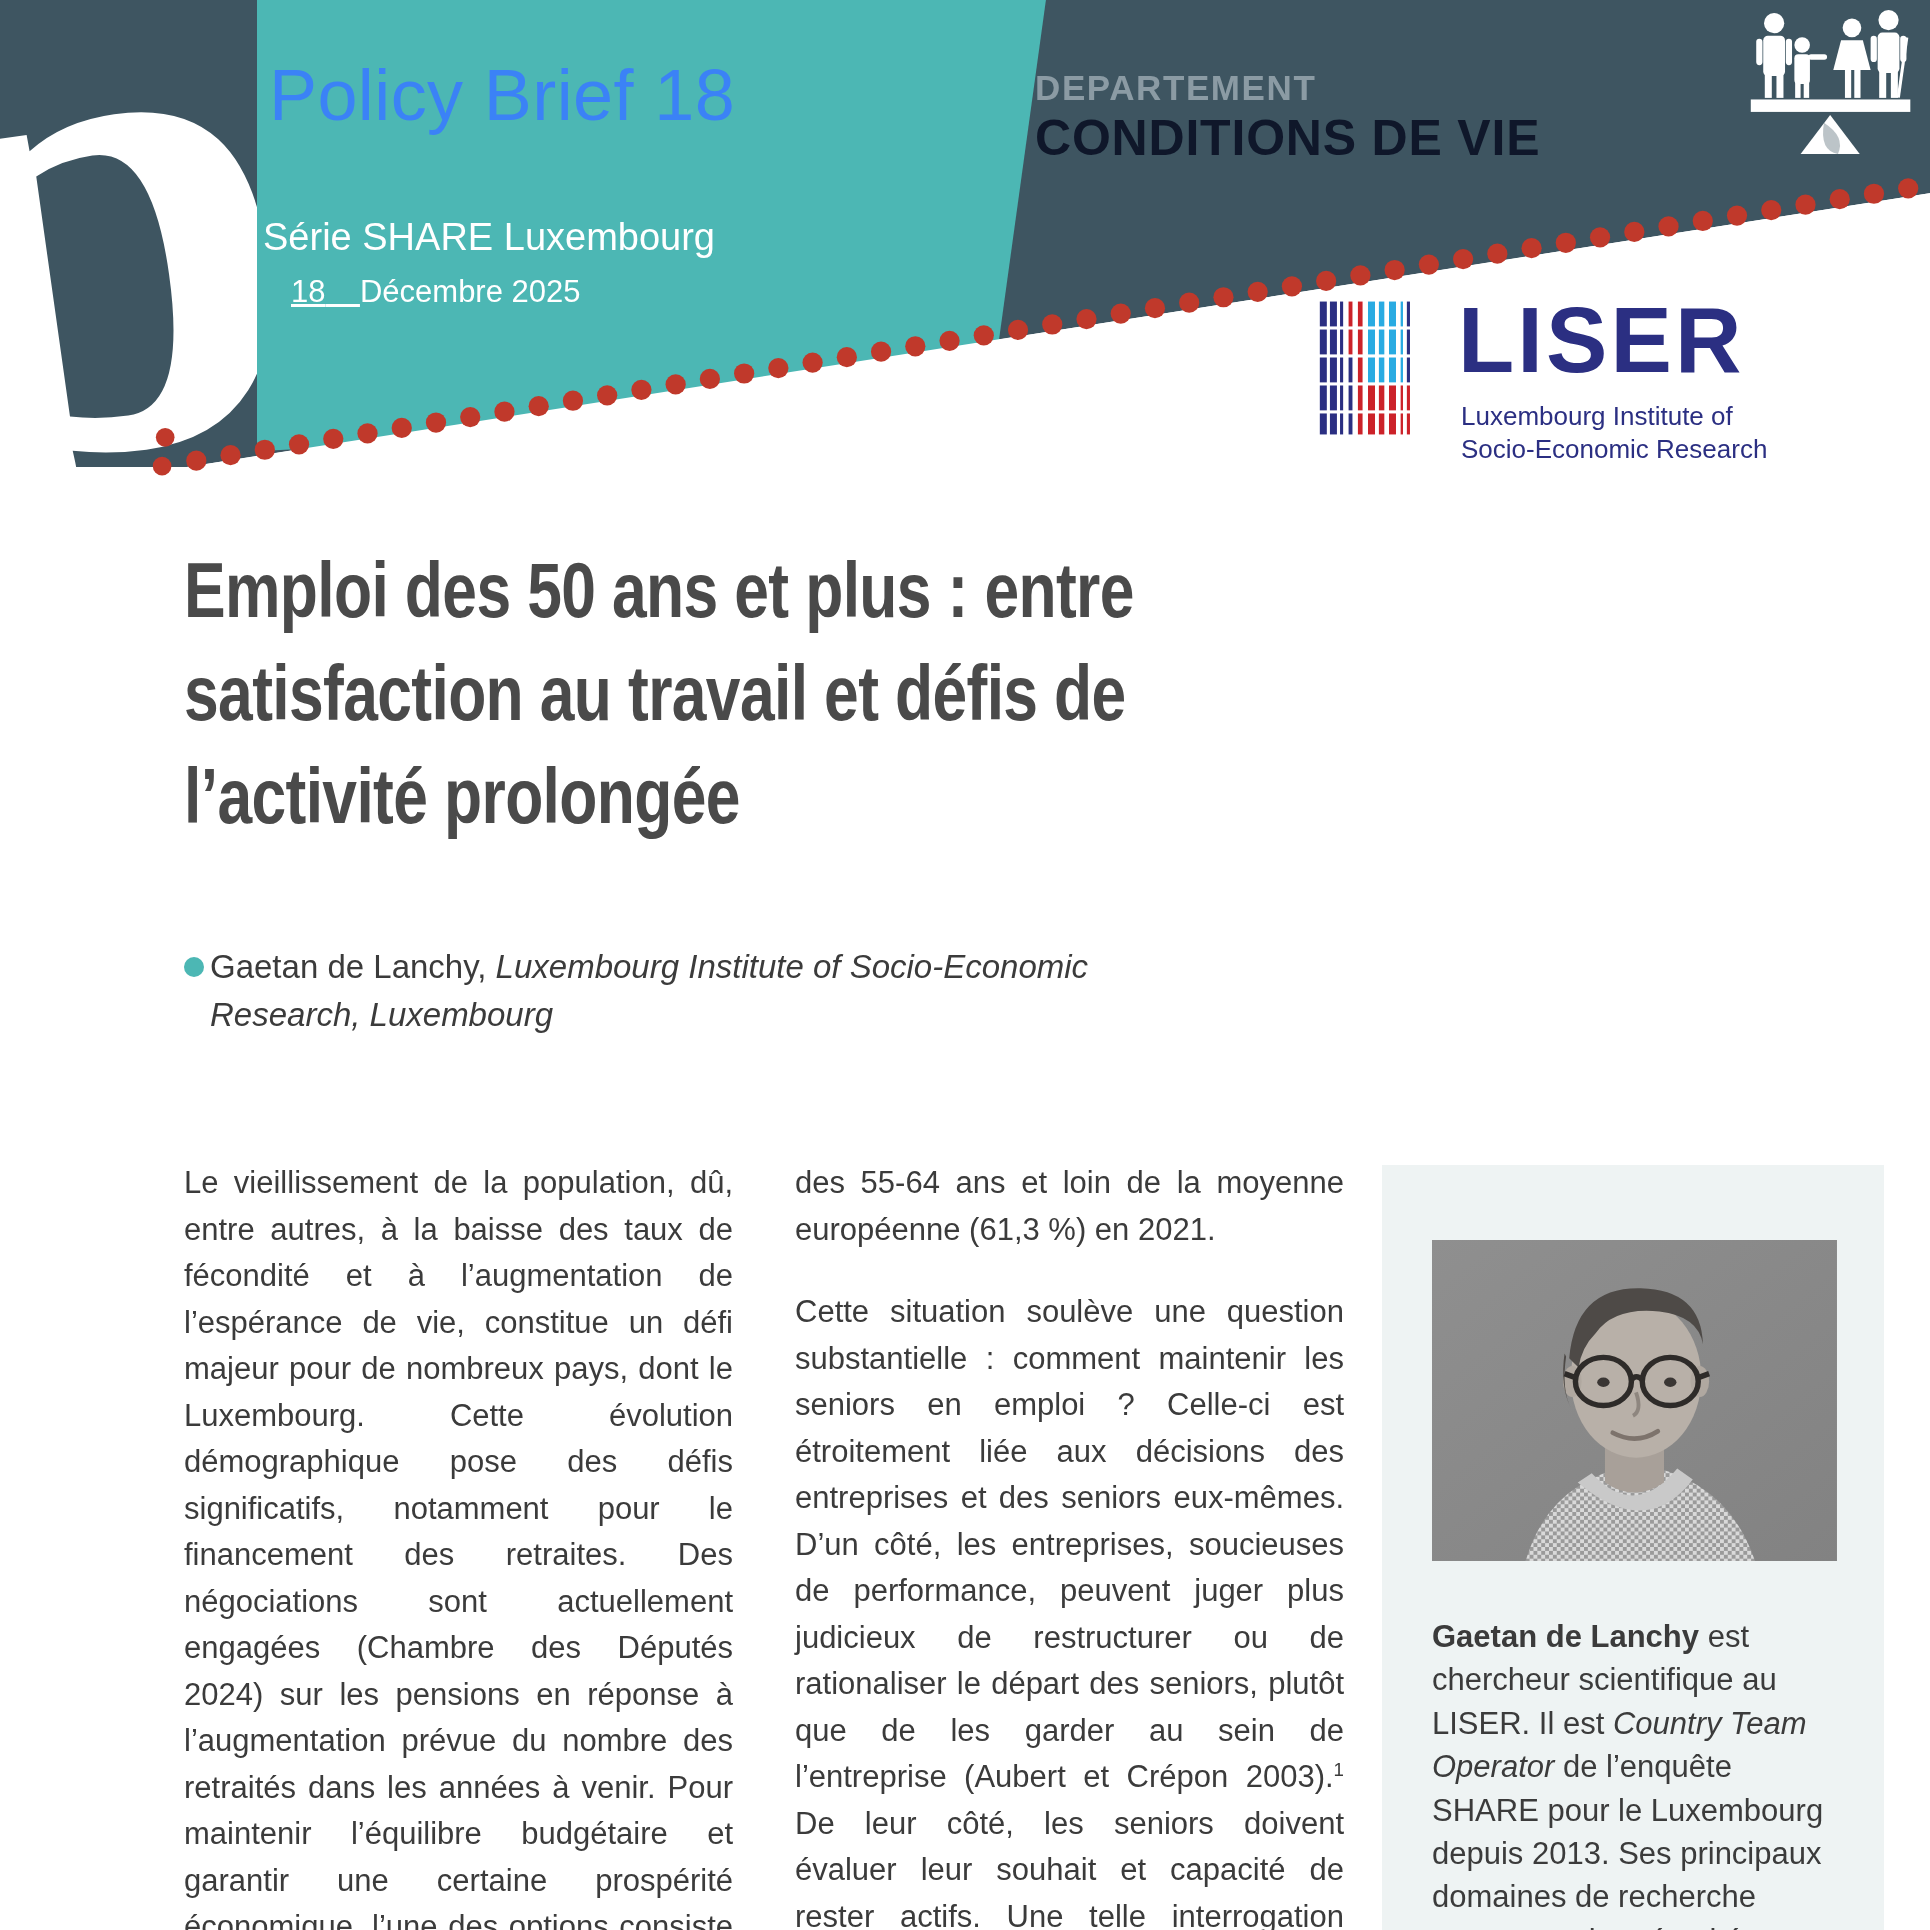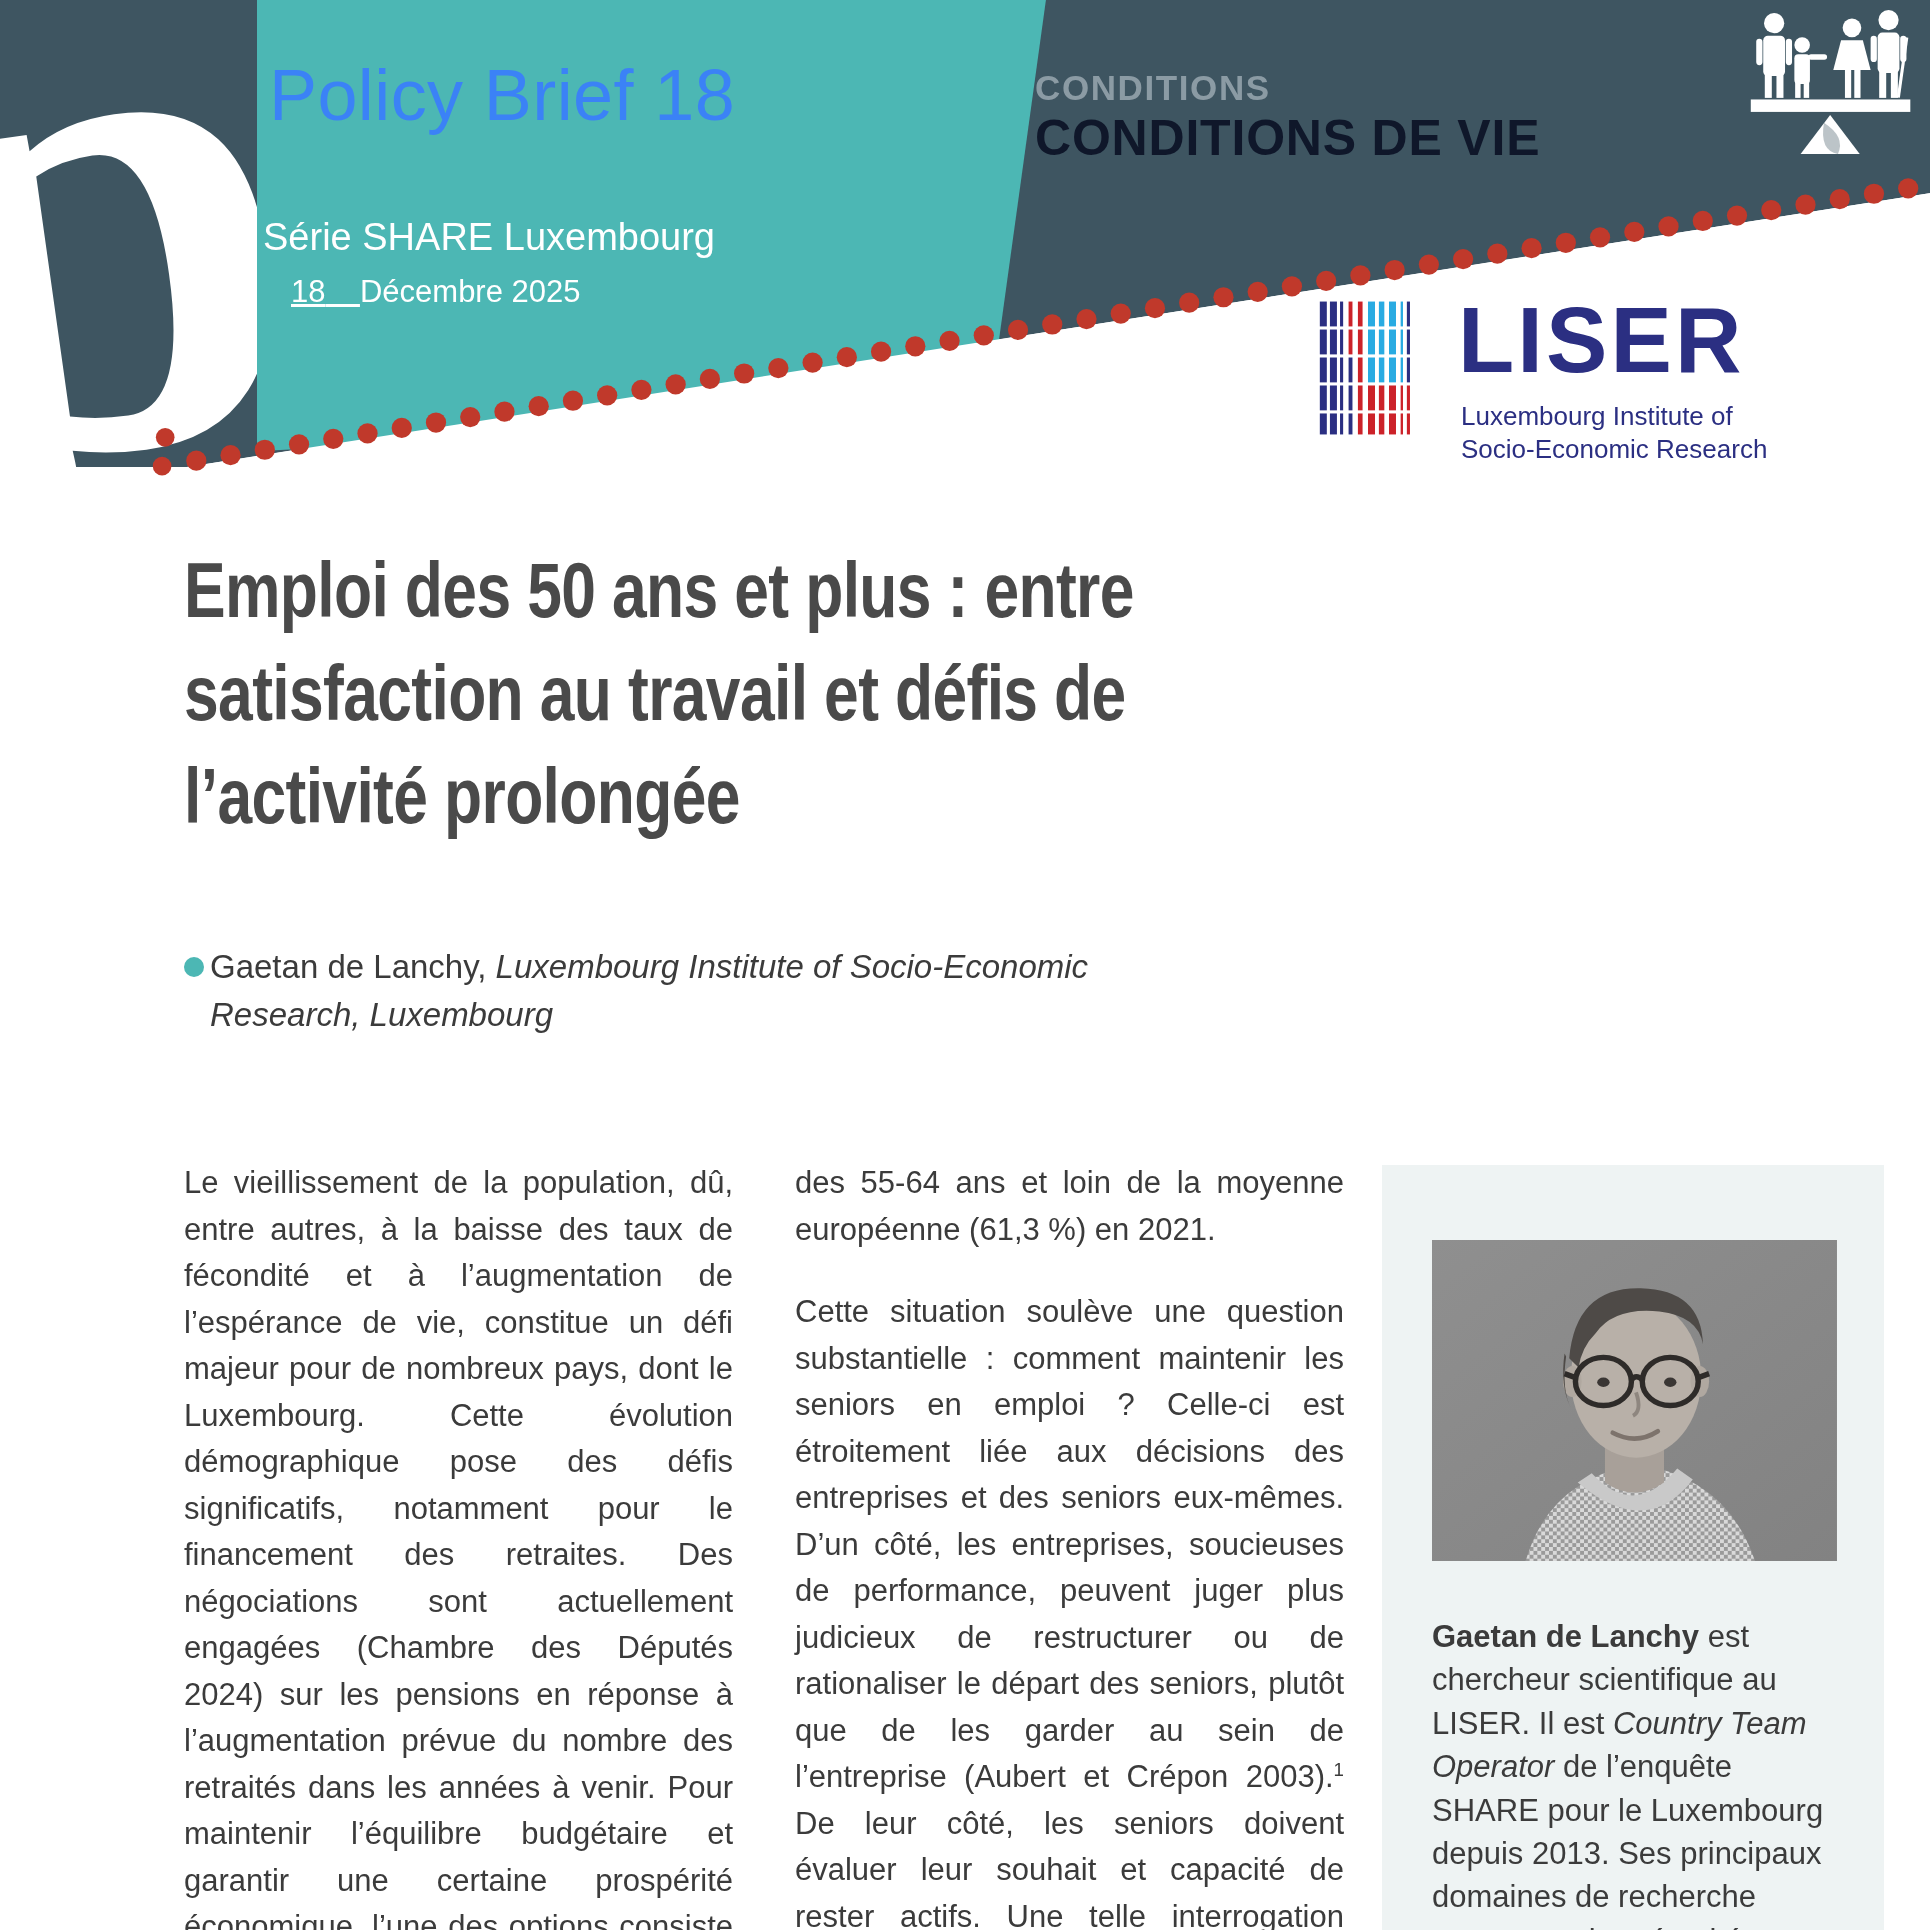--- a/index.html
+++ b/index.html
@@ -151,21 +151,21 @@
   <div class="deco-p">p</div>
 
   <div class="teal-panel"></div>
 
   <div class="pb-title">Policy Brief 18</div>
   <div class="pb-serie">Série SHARE Luxembourg</div>
   <div class="pb-date">
     <u><span>18</span>&nbsp;&nbsp;&nbsp;&nbsp;</u><span>Décembre 2025</span>
   </div>
 
-  <div class="dep-small">CONDITIONS</div>
+  <div class="dep-small">DEPARTEMENT</div>
   <div class="dep-big">CONDITIONS DE VIE</div>
 
   <div class="dep-icon">
     <svg viewBox="0 0 230 190" width="179" height="148">
       <g fill="#ffffff">
         <circle cx="40" cy="22" r="13"></circle>
         <rect x="26" y="38" width="28" height="52" rx="6"></rect>
         <rect x="28" y="86" width="9" height="32"></rect>
           <rect x="43" y="86" width="9" height="32"></rect>
         <rect x="17" y="42" width="8" height="34" rx="4"></rect>

